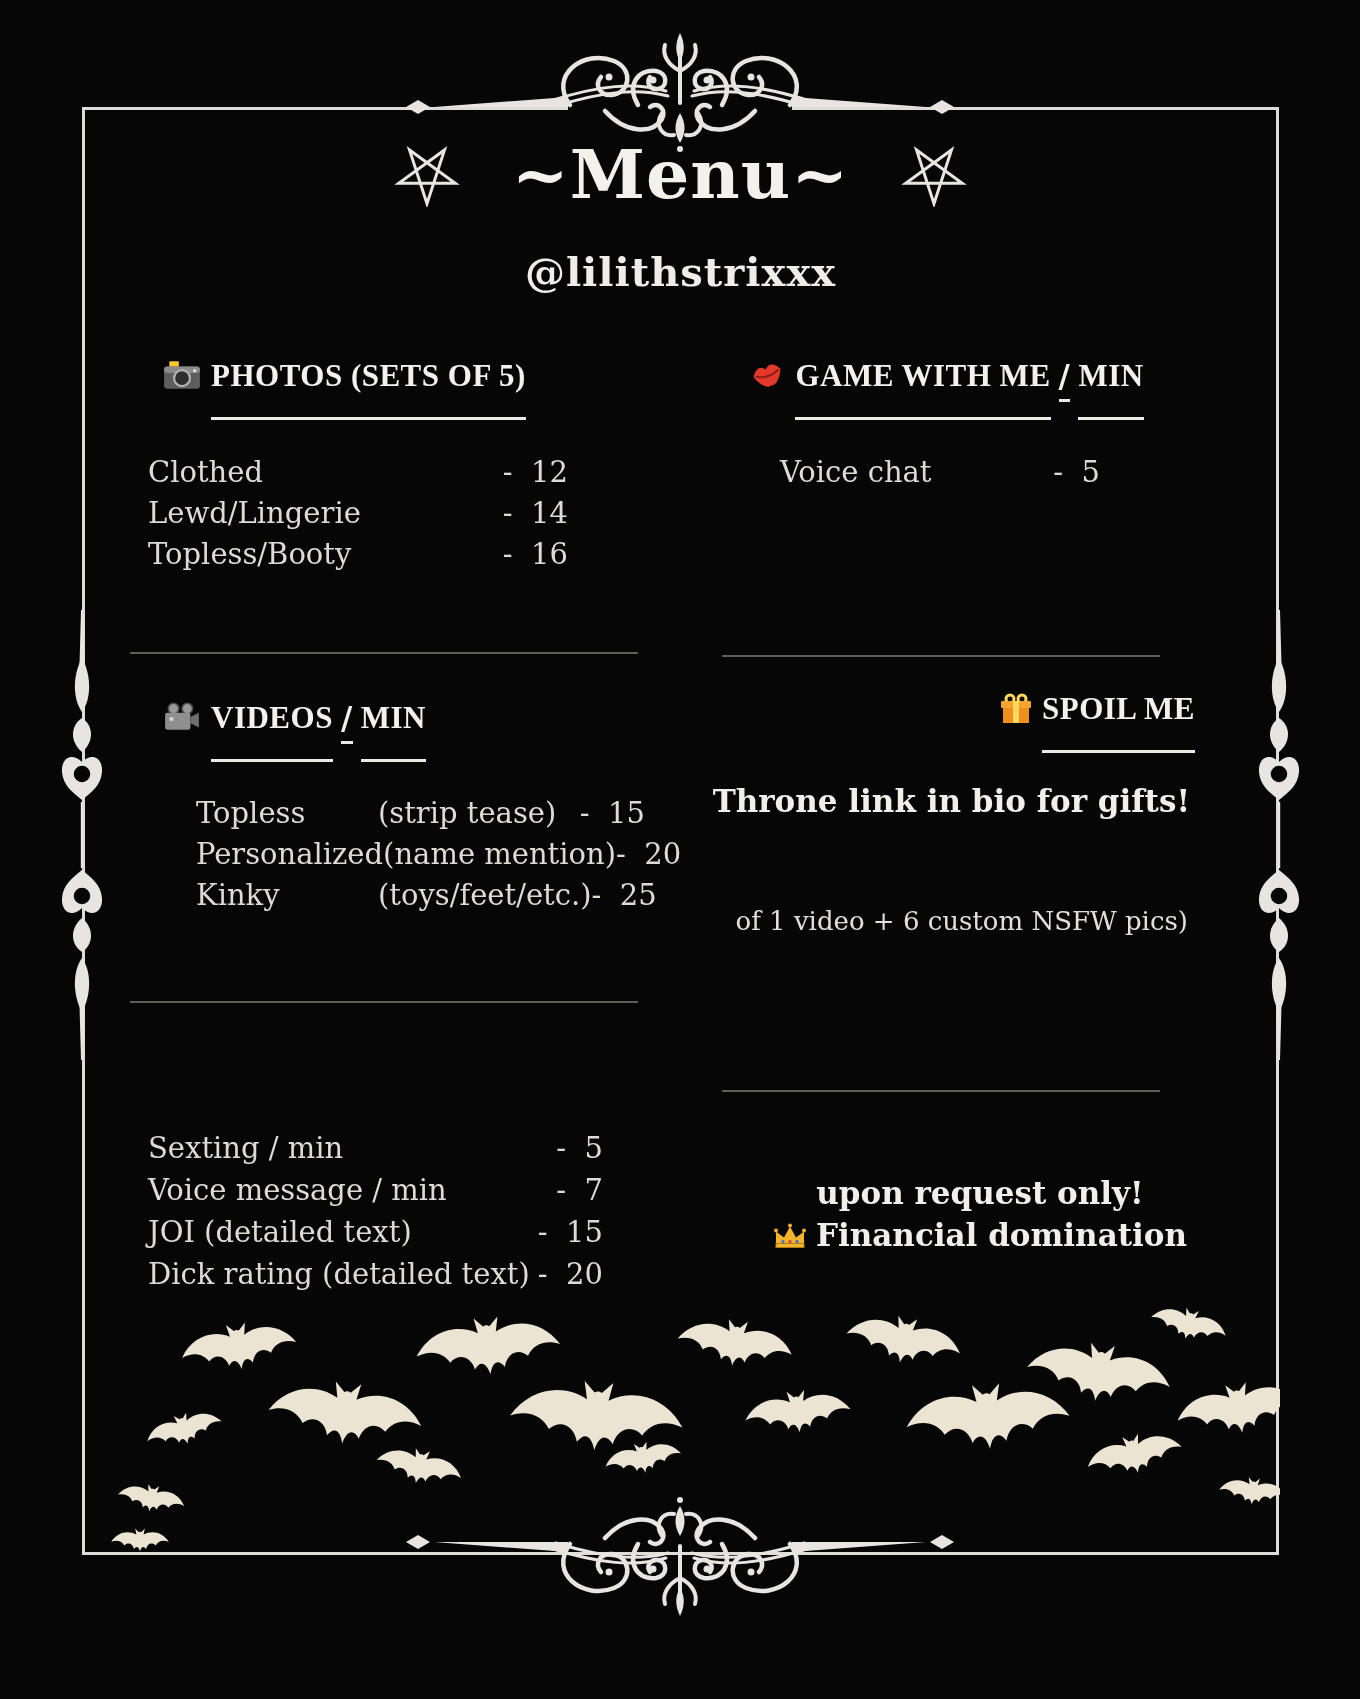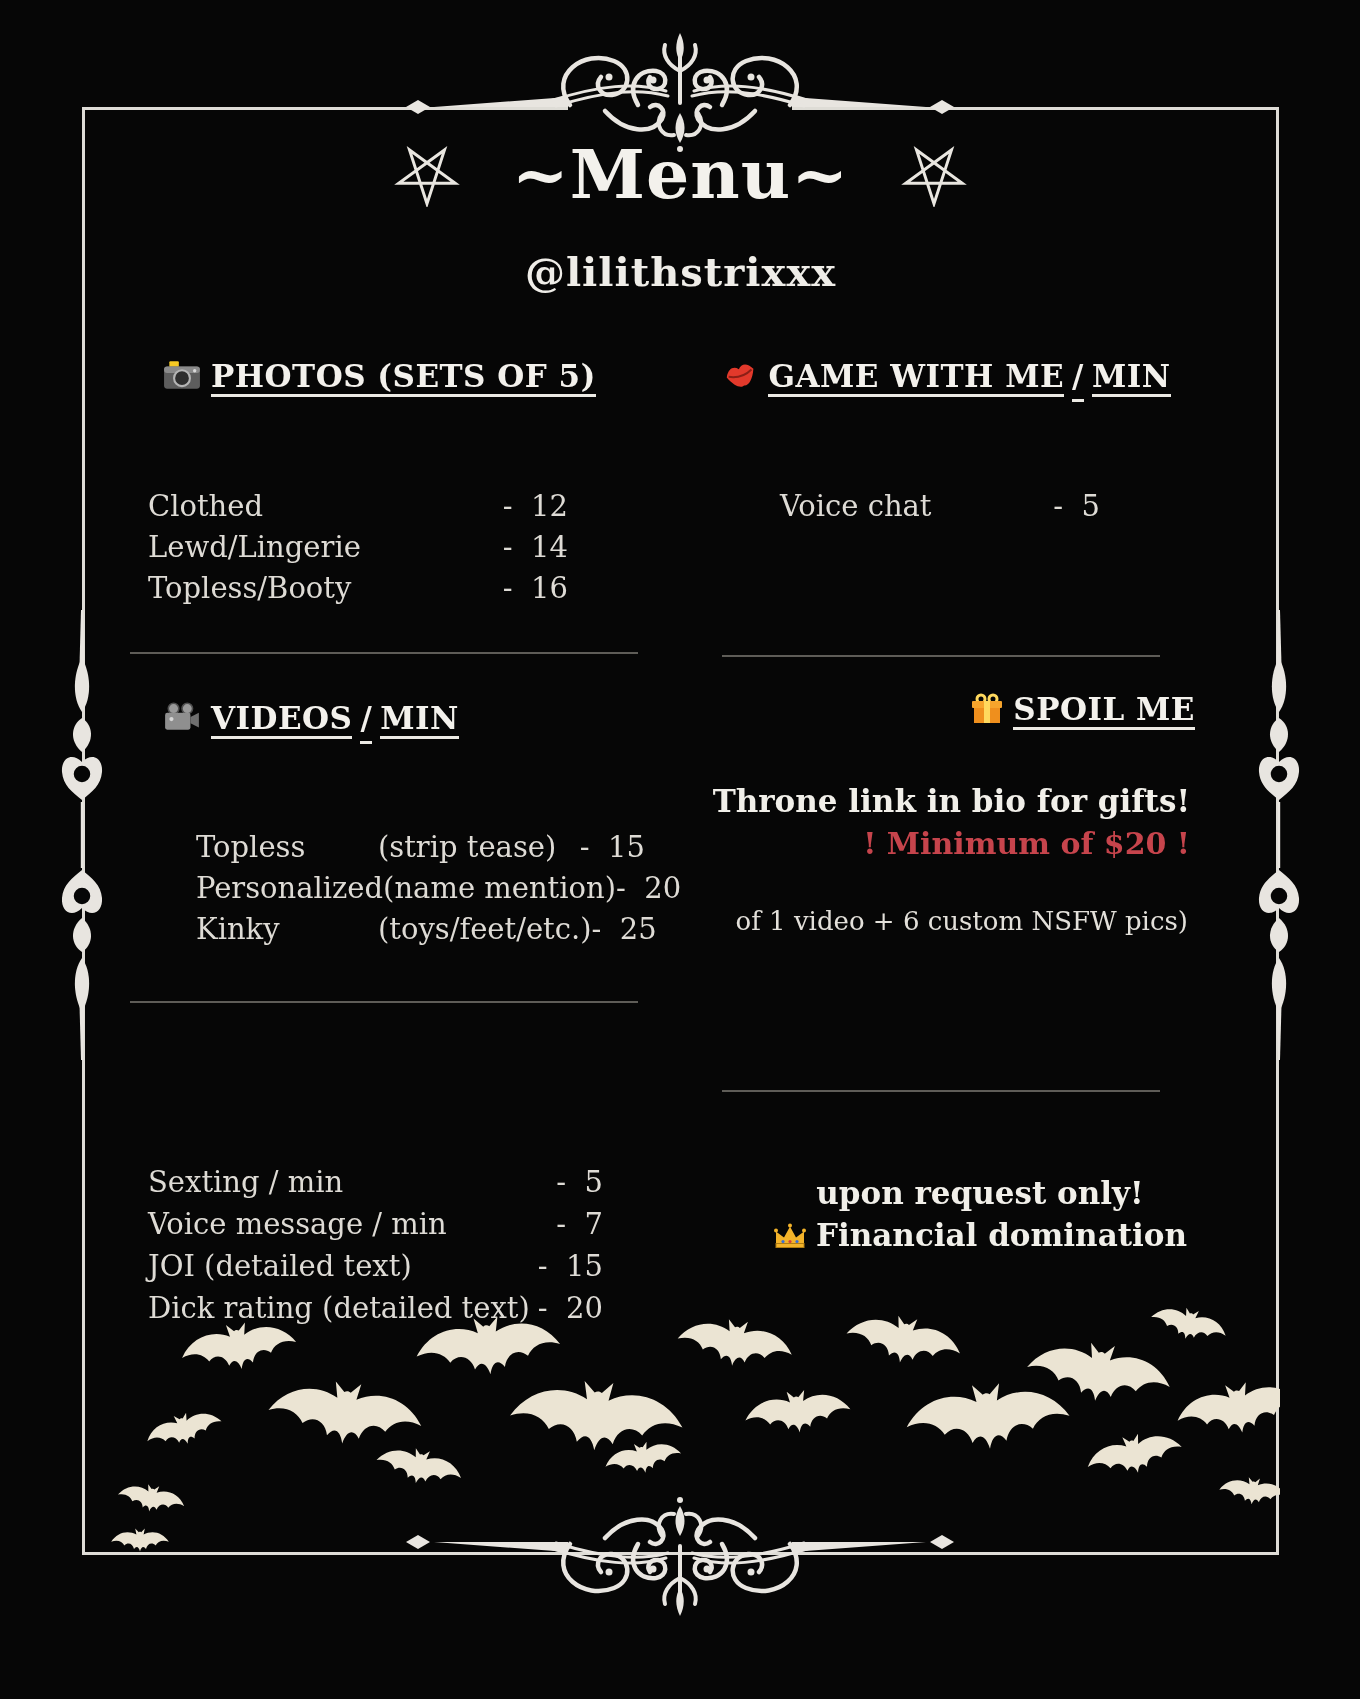--- a/index.html
+++ b/index.html
@@ -14,29 +14,29 @@
   .title-row{position:absolute;left:82px;top:134px;width:1197px;display:flex;
              justify-content:center;align-items:center;gap:52px;}
   .page-title{font-size:68px;font-weight:bold;color:#f3f1ec;white-space:nowrap;letter-spacing:1px;}
   .handle{position:absolute;left:82px;top:248px;width:1197px;text-align:center;
           font-size:40px;font-weight:bold;color:#efede8;letter-spacing:1px;}
 
   
   .sec-head{position:absolute;display:flex;align-items:flex-start;white-space:nowrap;
             font-size:31px;font-weight:bold;color:#f3f1ec;letter-spacing:.5px;}
   .sec-head .icn{margin-right:10px;margin-top:2px;}
-  .u{border-bottom:3px solid #eceae4;padding-bottom:0;}
+  .u{border-bottom:3px solid #eceae4;padding-bottom:23px;font-family:Liberation Serif, serif;}
   .sep{margin:0 8px;border-bottom:3px solid #eceae4;padding-bottom:5px;}
 
   
   .rows{position:absolute;}
   .row{display:flex;align-items:baseline;height:41px;font-size:29px;white-space:nowrap;color:#dedbd5;}
   .row .lbl{flex:0 0 auto;}
   .row .dtl{flex:1 1 auto;text-align:left;}
-  .row .price{margin-left:auto;white-space:pre;margin-top:34px;}
+  .row .price{margin-left:auto;white-space:pre;}
   .vrow .lbl{flex:0 0 182px;margin-left:48px;}
 
   .divider{position:absolute;height:0;border-top:2px solid #5e5c57;}
 
   .r-align{position:absolute;text-align:right;white-space:nowrap;}
   .headline{font-size:31px;font-weight:bold;color:#f1efe9;}
   .minimum{font-size:30px;font-weight:bold;color:#c6444c;}
   .note{font-size:26px;line-height:37px;color:#e3e0da;text-align:right;}
   .findom{font-size:31px;font-weight:bold;color:#f1efe9;line-height:42px;text-align:center;}
   .inline-icn{display:inline-block;vertical-align:-4px;margin-right:9px;}
@@ -211,21 +211,20 @@
         <circle cx="10" cy="6" r="4" fill="none" stroke="#ffd95e" stroke-width="3"></circle>
         <circle cx="22" cy="6" r="4" fill="none" stroke="#ffd95e" stroke-width="3"></circle>
         <rect x="1" y="8" width="30" height="7" rx="1" fill="#f6a42c"></rect>
         <rect x="3" y="15" width="26" height="15" fill="#ef8f1d"></rect>
         <rect x="13" y="8" width="6" height="22" fill="#ffd95e"></rect>
       </svg>
     </span>
     <span class="u">SPOIL ME</span>
   </div>
   <div class="r-align headline" style="right:170px;top:783px;">Throne link in bio for gifts!</div>
-  <div class="r-align minimum" style="right:170px;top:826px;">! Minimum of $20 !</div>
   <div class="r-align note" style="right:172px;top:903px;">
     <div>of 1 video + 6 custom NSFW pics)</div>
   </div>
 
   <div class="divider" style="left:130px;top:1001px;width:508px;"></div>
   <div class="divider" style="left:722px;top:1090px;width:438px;"></div>
 
 
   <div class="rows" style="left:148px;top:1131px;width:455px;">
     <div class="row" style="height:42px">

